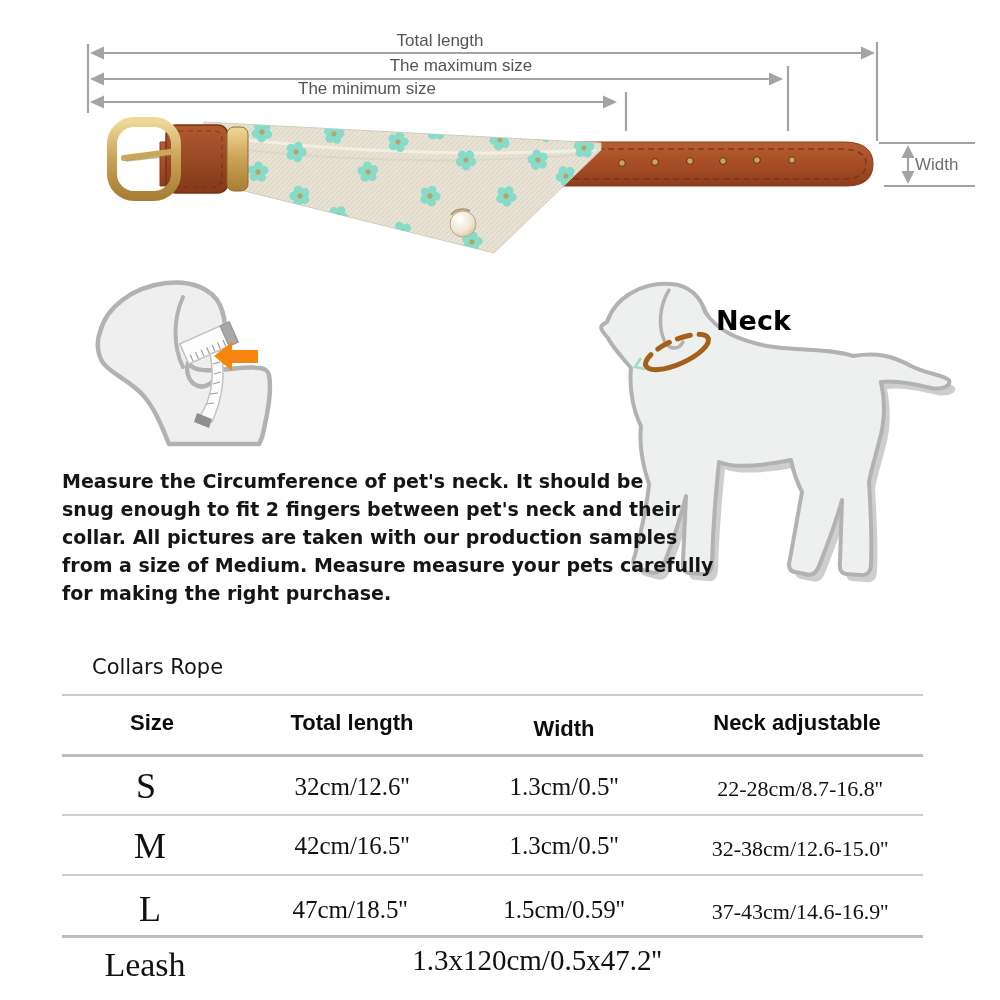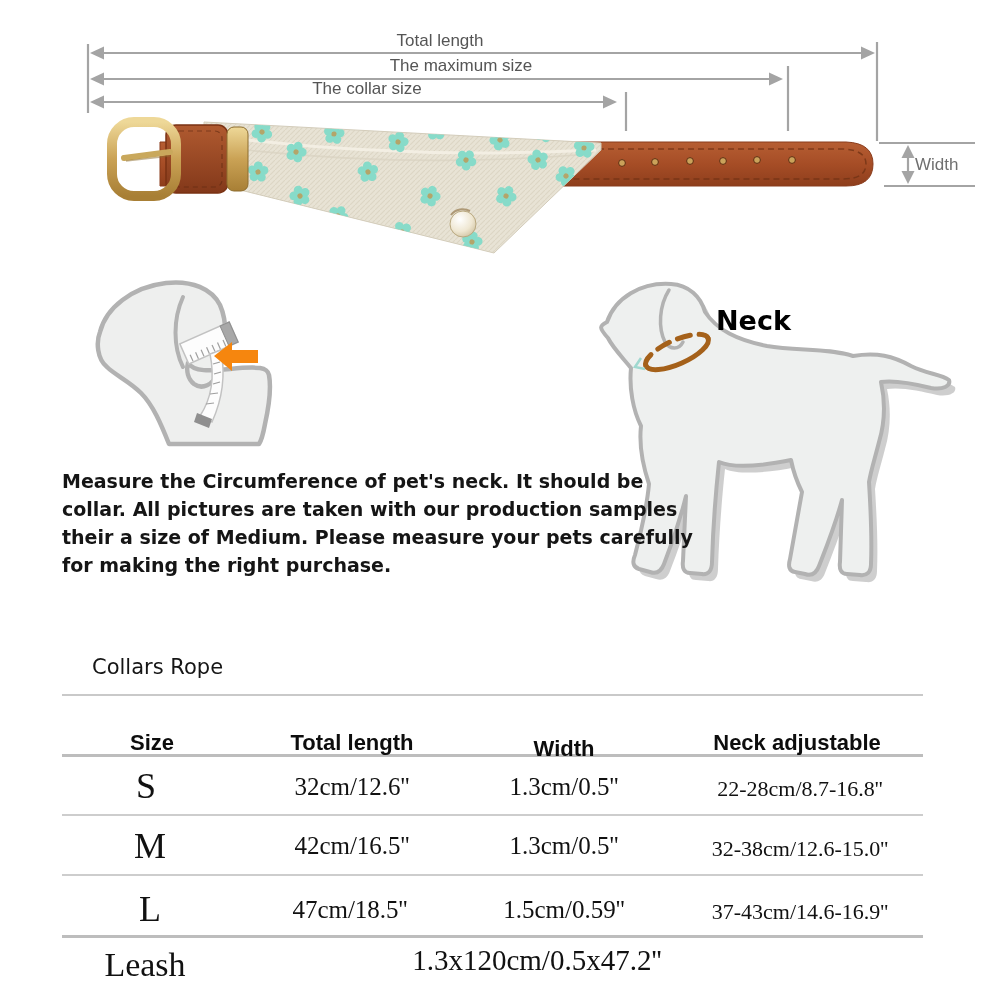--- a/index.html
+++ b/index.html
@@ -7,21 +7,21 @@
           font-family:"Liberation Sans",sans-serif;}
   .abs{position:absolute;}
   .mlabel{font-size:17px;color:#555;white-space:nowrap;text-align:center;}
   .wlabel{font-size:17px;color:#6f6f6f;white-space:nowrap;}
   .necklabel{font-size:27px;font-weight:600;color:#000000;white-space:nowrap;
              font-family:"DejaVu Sans",sans-serif;}
   .note{font-family:"DejaVu Sans",sans-serif;font-size:19px;color:#151515;font-weight:bold;}
   .note div{height:28px;line-height:28px;white-space:nowrap;}
   .tbl-title{font-family:"DejaVu Sans",sans-serif;font-size:21px;color:#151515;white-space:nowrap;margin-left:30px;}
   .hline{position:absolute;left:62px;width:861px;background:#c9c9c9;}
-  .th{position:absolute;transform:translateX(-50%);font-weight:bold;font-size:22px;color:#0d0d0d;white-space:nowrap;margin-top:20px;}
+  .th{position:absolute;transform:translateX(-50%);font-weight:bold;font-size:22px;color:#0d0d0d;white-space:nowrap;}
   .cell{position:absolute;transform:translateX(-50%);font-family:"Liberation Serif",serif;
         color:#111;white-space:nowrap;}
   .size-letter{font-size:36px;}
   .val{font-size:25px;}
   .neckval{font-size:22px;}
   .leash-label{font-size:34px;}
   .leash-val{font-size:29px;}
 </style>
 </head>
 <body>
@@ -146,21 +146,21 @@
         <rect x="227" y="127" width="21" height="64" rx="7" fill="url(#lgGold)" stroke="#8d6d2f" stroke-width="1"></rect>
         <rect x="112" y="122" width="64" height="74" rx="22" fill="none" stroke="url(#lgGold)" stroke-width="10"></rect>
         <path d="M170,152 L124,158" stroke="#c9a85c" stroke-width="6" stroke-linecap="round"></path>
         <path d="M170,156 L126,161" stroke="#8d6d2f" stroke-width="1.6" opacity="0.5"></path>
       </g>
     </g>
   </svg>
 
   <div class="abs mlabel" style="left:340px;top:31px;width:200px">Total length</div>
   <div class="abs mlabel" style="left:361px;top:56px;width:200px">The maximum size</div>
-  <div class="abs mlabel" style="left:267px;top:79px;width:200px">The collar size</div>
+  <div class="abs mlabel" style="left:267px;top:79px;width:200px">The minimum size</div>
   <div class="abs wlabel" style="left:915px;top:155px">Width</div>
 
   <svg class="abs" style="left:80px;top:272px" width="290" height="210" viewBox="0 0 290 210">
     <path d="M20,60 C26,36 52,15 86,11 C112,8 132,17 140,33 C148,51 147,79 138,101
              C133,113 122,118 114,112 C108,107 106,99 108,91
              C114,100 130,99 150,97 C160,96 172,95 180,96 C186,97 188,99 189,103
              C191,114 189,134 185,152 C183,163 181,169 179,172 L89,172
              C81,152 73,133 61,121 C49,109 35,103 27,95 C17,87 16,70 20,60 Z" fill="#eeefee" stroke="#b2b2b2" stroke-width="4.5" stroke-linejoin="round"></path>
     <path d="M103,25 C93,47 93,75 103,95" fill="none" stroke="#b2b2b2" stroke-width="4" stroke-linecap="round"></path>
     <g>
@@ -214,22 +214,23 @@
       <path d="M34,0 A34,12 0 0 1 -34,0" fill="none" stroke="#a5611a" stroke-width="5" stroke-linecap="round"></path>
       <path d="M-34,0 A34,12 0 0 1 34,0" fill="none" stroke="#a5611a" stroke-width="5" stroke-dasharray="13 9" stroke-linecap="round"></path>
     </g>
     <path d="M56,88 L50,97 L60,99" fill="none" stroke="#9fd8cf" stroke-width="2.5"></path>
   </svg>
 
   <div class="abs necklabel" style="left:716px;top:305px">Neck</div>
 
   <div class="abs note" style="left:62px;top:467px">
     <div>Measure the Circumference of pet's neck. It should be</div>
+    <div>snug enough to fit 2 fingers between pet's neck and their</div>
     <div>collar. All pictures are taken with our production samples</div>
-    <div>their a size of Medium. Please measure your pets carefully</div>
+    <div>from a size of Medium. Measure measure your pets carefully</div>
     <div>for making the right purchase.</div>
   </div>
 
   <div class="abs tbl-title" style="left:62px;top:655px">Collars Rope</div>
 
   <div class="hline" style="top:694px;height:2px"></div>
   <div class="hline" style="top:754px;height:3px;background:#bdbdbd"></div>
   <div class="hline" style="top:814px;height:2px;background:#cdcdcd"></div>
   <div class="hline" style="top:874px;height:2px;background:#cdcdcd"></div>
   <div class="hline" style="top:935px;height:3px;background:#bdbdbd"></div>

